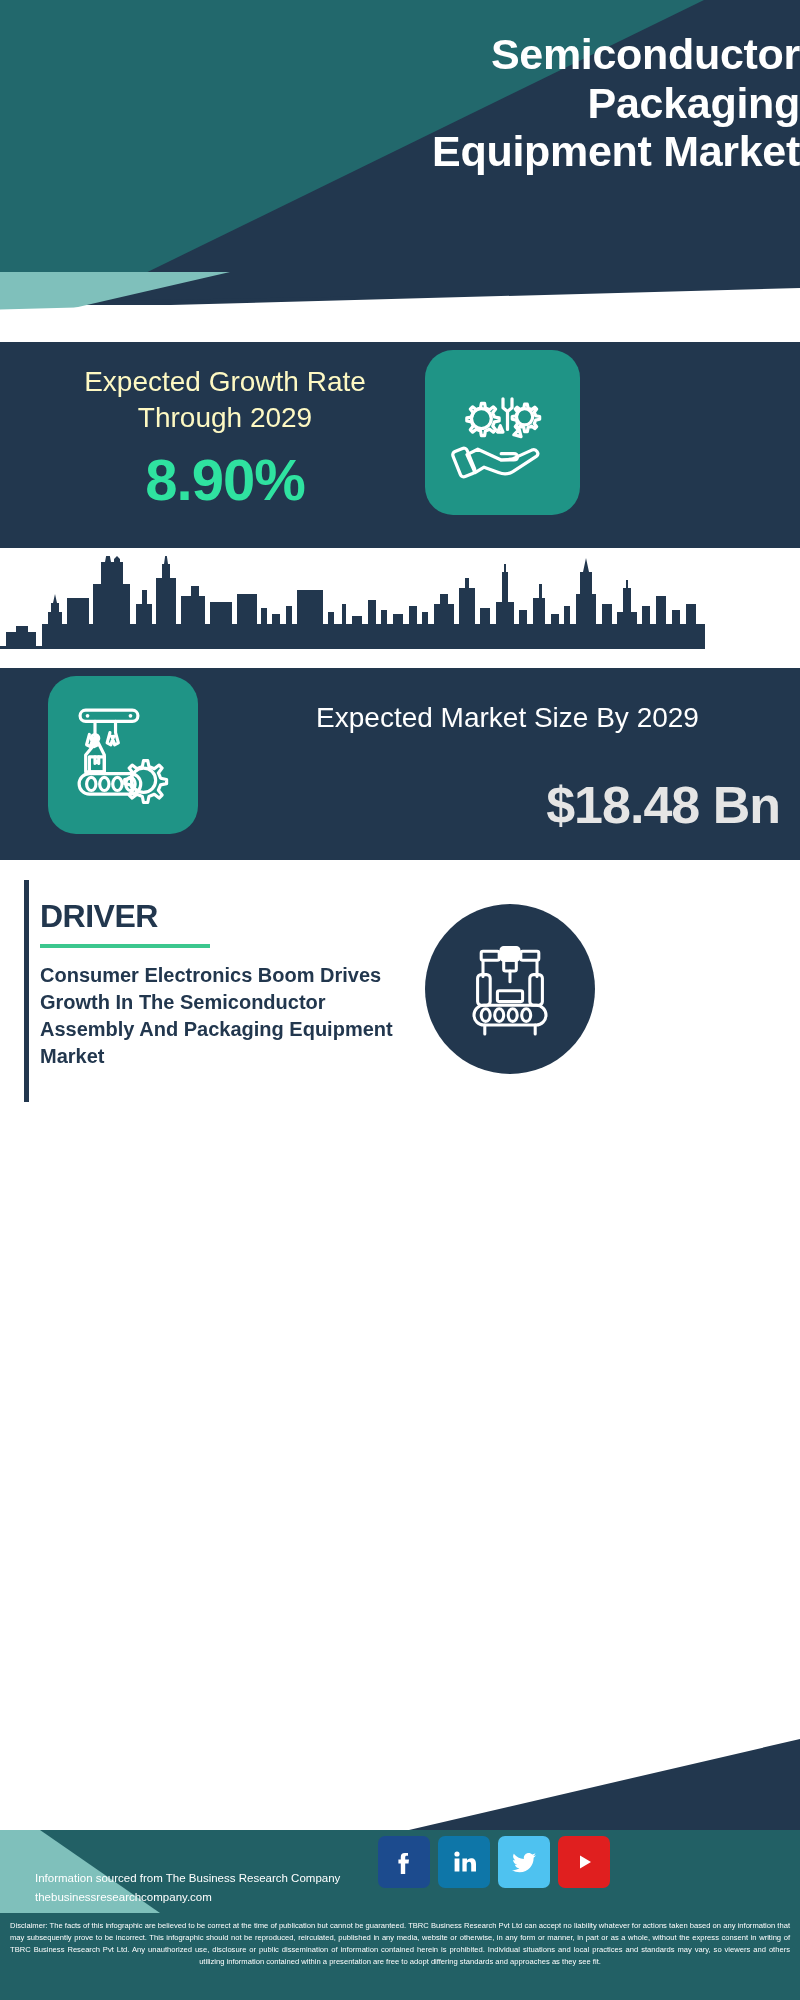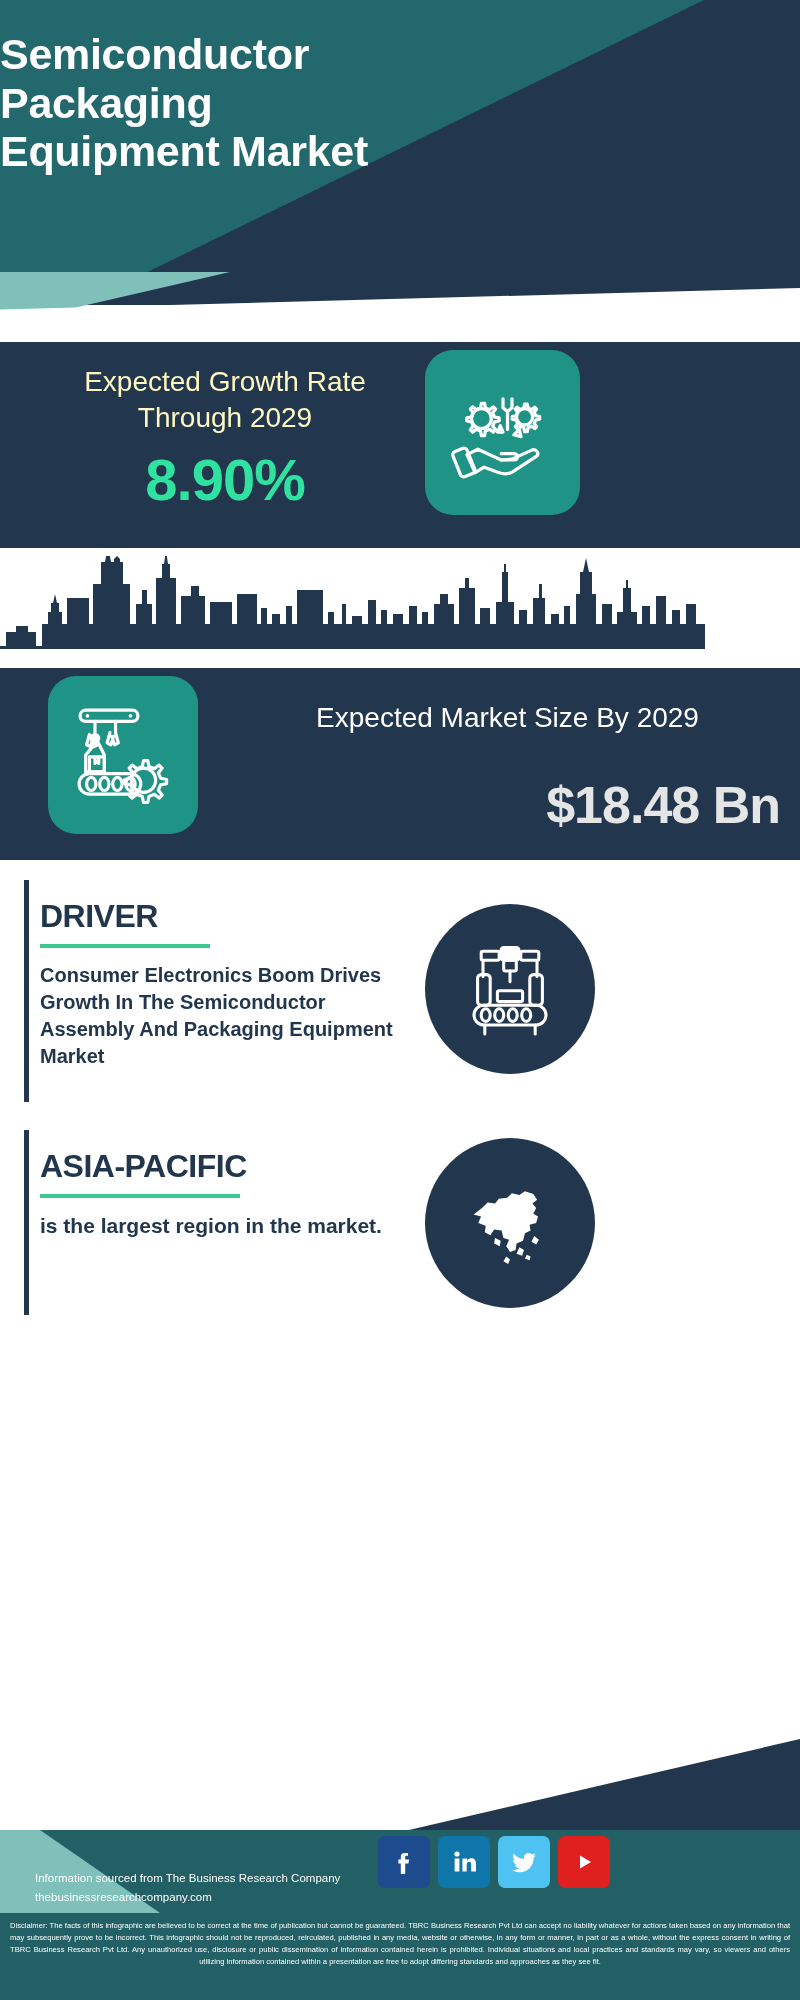--- a/index.html
+++ b/index.html
@@ -17,21 +17,21 @@
     position:absolute; left:0; top:0; width:800px; height:305px;
     background:#22686c; overflow:hidden;
   }
   .header .diag-navy {
     position:absolute; left:0; top:0; width:800px; height:305px;
     background:#22374e;
     clip-path: polygon(100% 0, 100% 100%, 10% 100%, 88% 0);
   }
   .header-title {
     position:absolute; left:0; top:30px; width:800px;
-    text-align:left;
+    text-align:right;
     color:#ffffff;
     font-size:43px;
     font-weight:bold;
     line-height:1.13;
     letter-spacing:-0.3px;
     z-index:5;
   }
   .header-band-navy {
     position:absolute; left:0; top:255px; width:800px; height:50px;
     background:#22374e;
@@ -284,36 +284,20 @@
         <ellipse cx="33" cy="89" rx="5" ry="7"></ellipse>
         <ellipse cx="48" cy="89" rx="5" ry="7"></ellipse>
         <ellipse cx="63" cy="89" rx="5" ry="7"></ellipse>
         <ellipse cx="78" cy="89" rx="5" ry="7"></ellipse>
 
         <path d="M32 100 v10 M88 100 v10"></path>
       </svg>
     </div>
   </div>
 
-  <div class="insight" id="region-block">
-    <div class="bar"></div>
-    <div class="title">ASIA-PACIFIC</div>
-    <div class="underline"></div>
-    <div class="body">is the largest region in the market.</div>
-    <div class="circle-icon">
-      <svg width="112" height="112" viewBox="0 0 120 120">
-        <path fill="#ffffff" d="M30 44 l6-6 8 1 4-5 9-1 5-5 8 2 6-4 9 3 4 6 -5 4 4 5 -3 6 5 3 -2 7 -7 2 1 6 -6 3 -2 8 -7 3 -1 7 -6 2 -4 -6 3 -7 -6 -2 -2 -8 -8 -1 -4 6 -6 -3 1 -7 -8 -3 3 -7 -8 -2 z
-                 M70 86 l5 3 -2 6 -6 -2 z
-                 M78 94 l4 2 -1 4 -5 -2 z
-                 M86 74 l5 4 -3 5 -5 -3 z
-                 M44 76 l6 3 -1 6 -6 -3 z
-                 M56 96 l4 3 -2 5 -5 -3 z"></path>
-      </svg>
-    </div>
-  </div>
 
   <div class="footer-zone">
     <div class="f-navy-tri"></div>
     <div class="f-teal-tri"></div>
 
     <div class="footer-bar">
       <div class="dark-wedge"></div>
     </div>
 
     <div class="footer-text">

